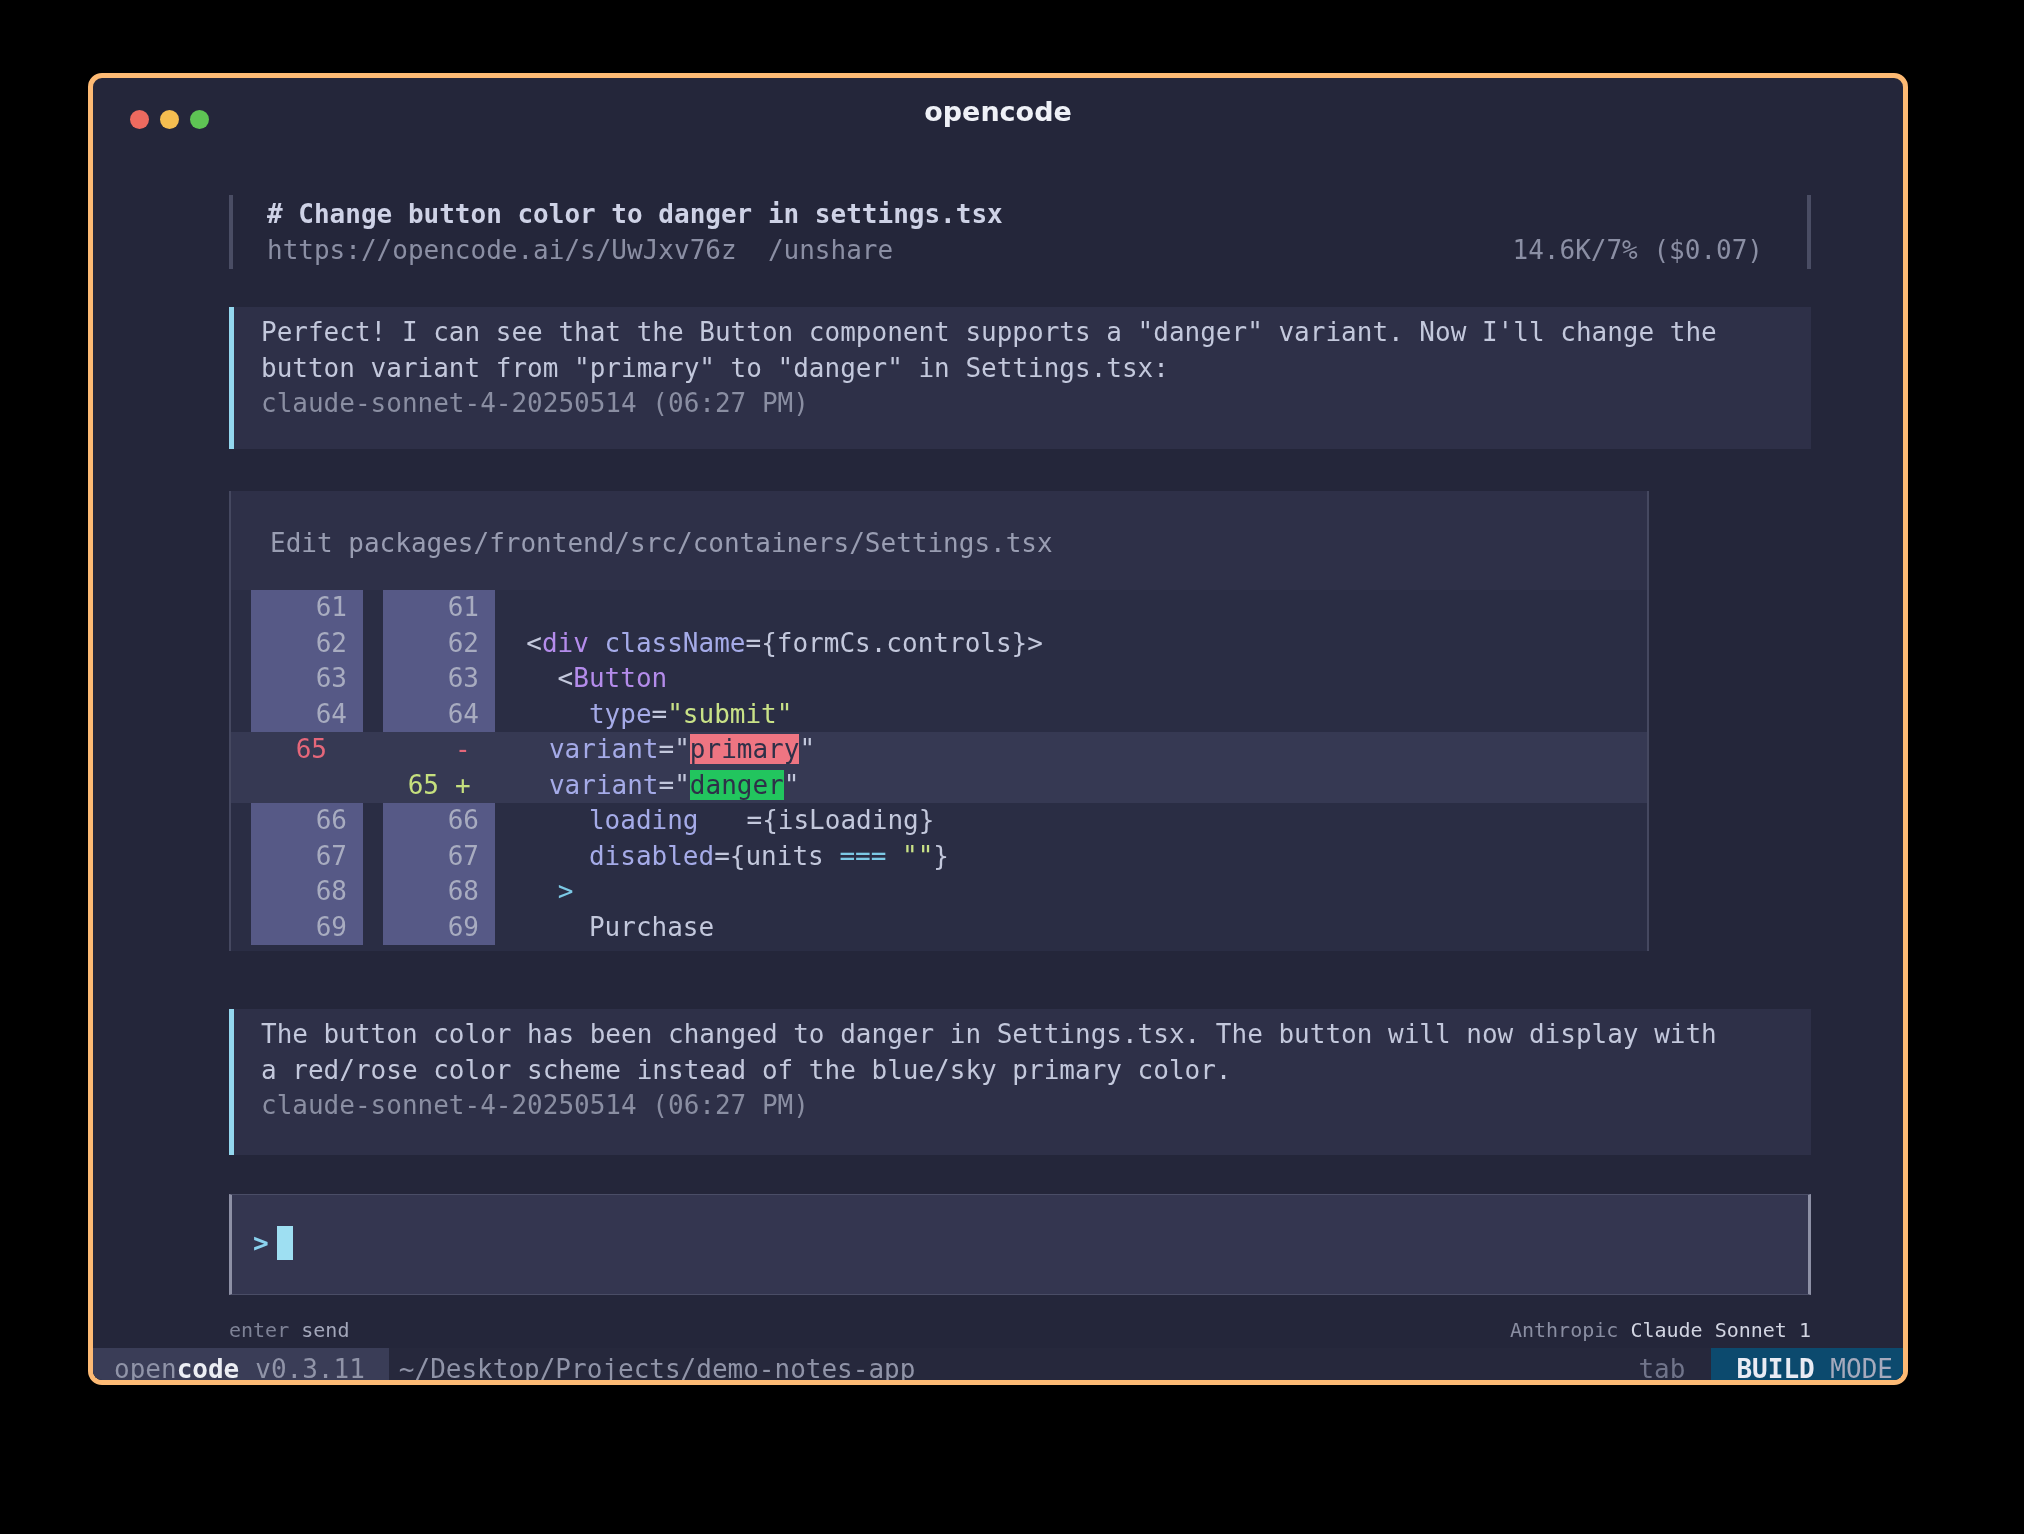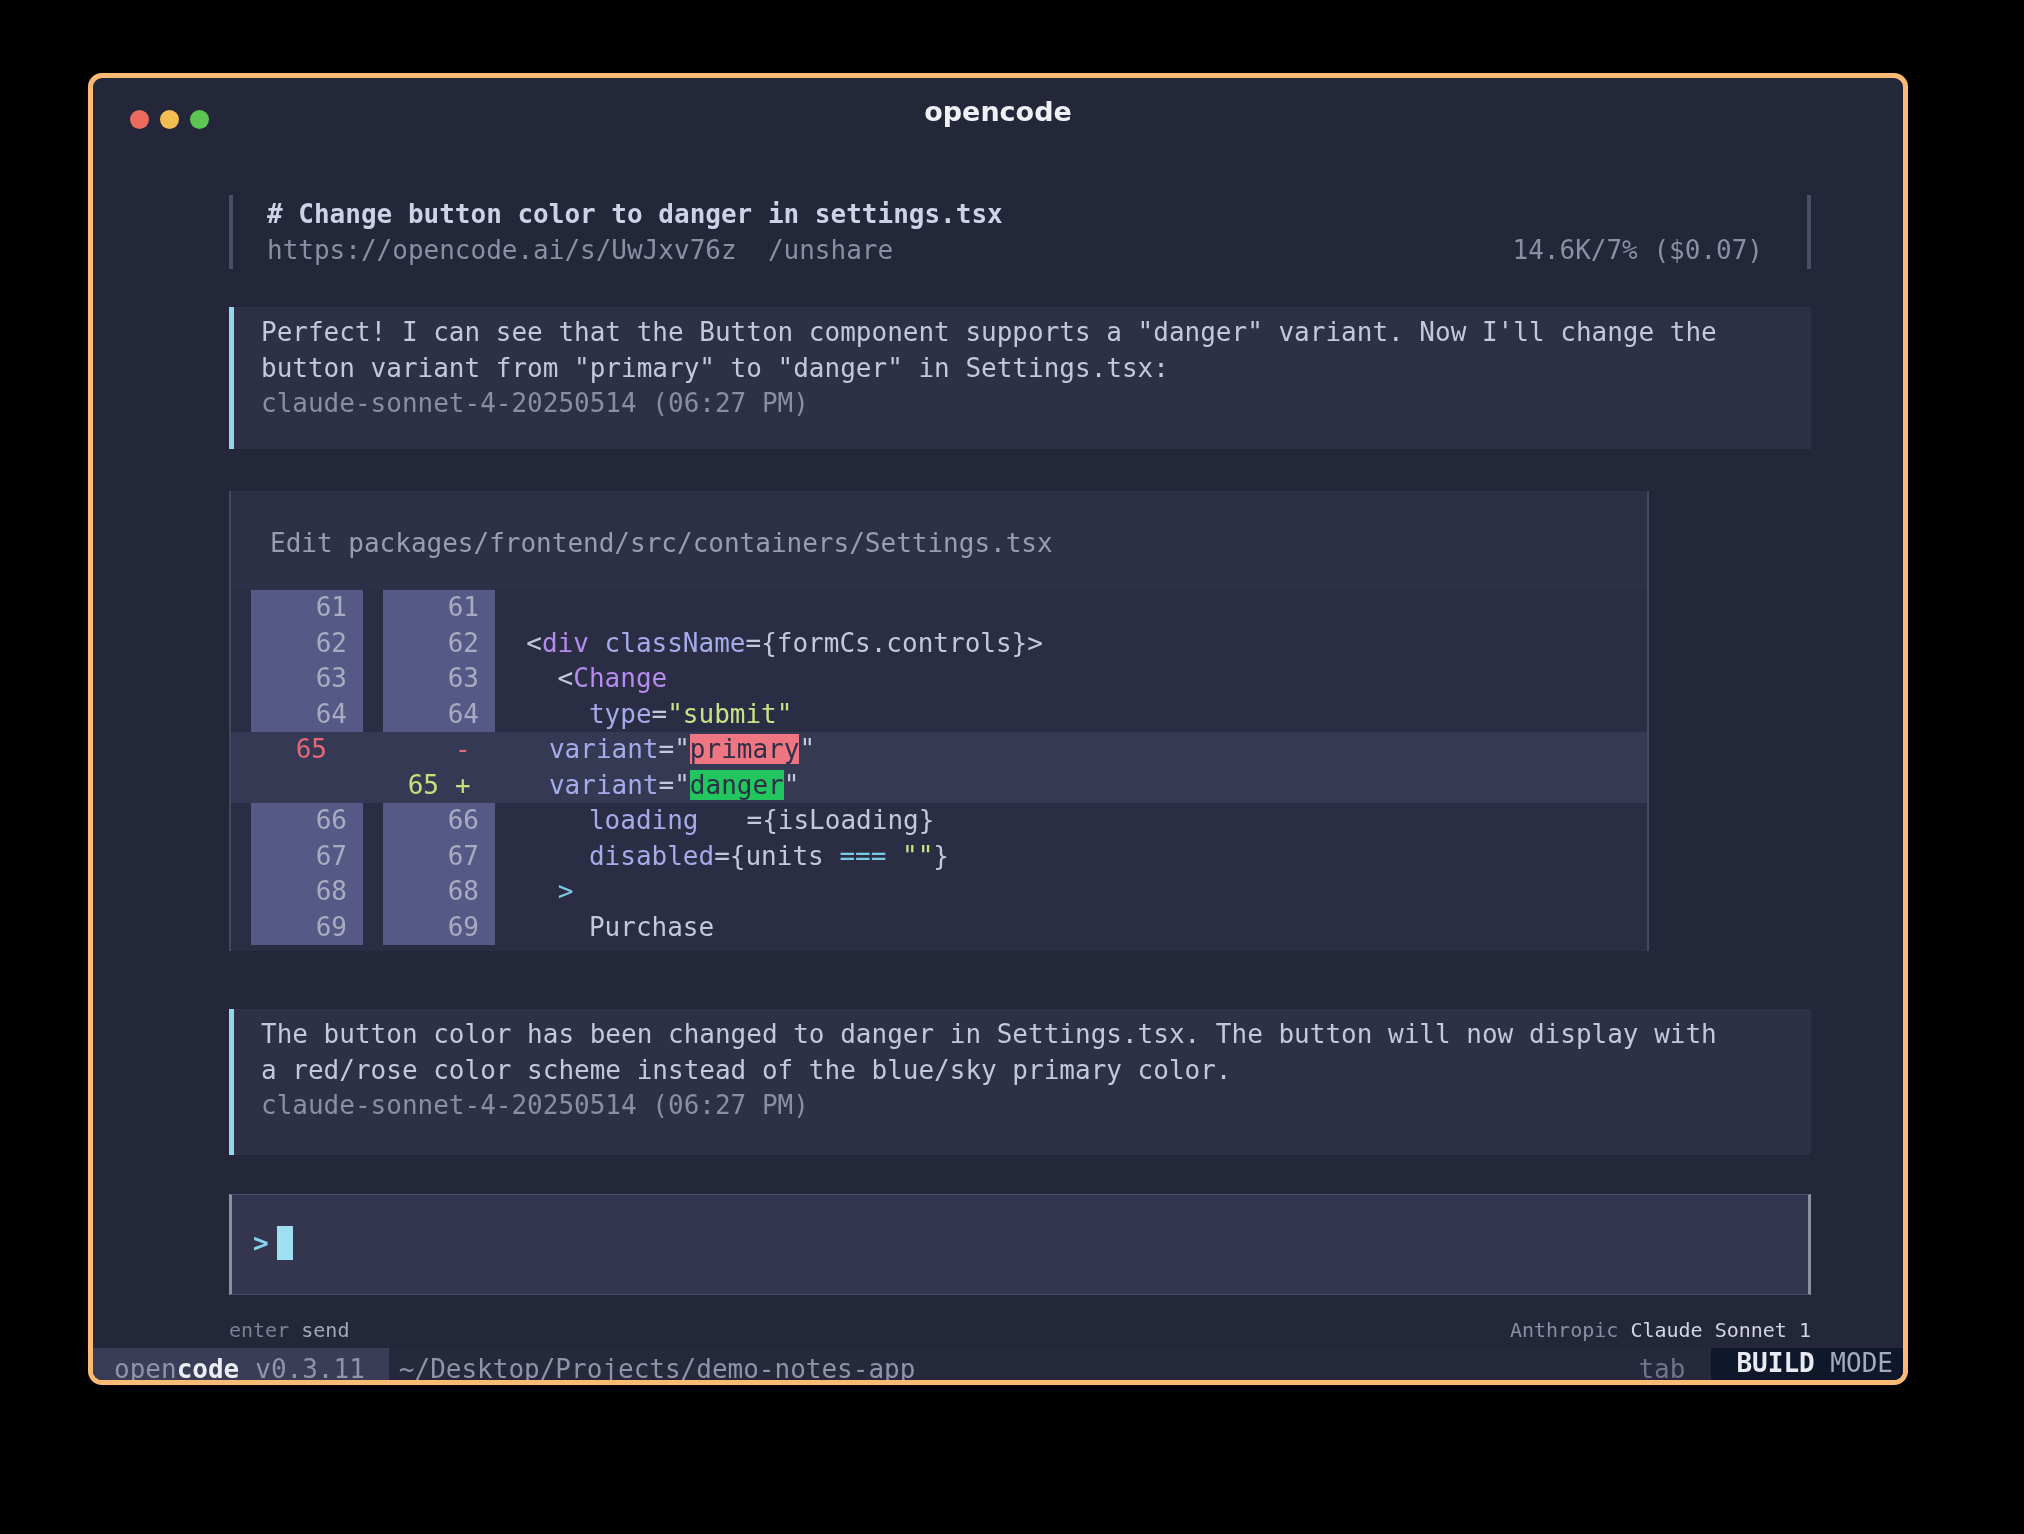--- a/index.html
+++ b/index.html
@@ -65,21 +65,21 @@
   .statusbar{position:absolute;left:0;top:1270px;width:1820px;height:42px;background:#26283c;
              display:flex;align-items:center;font-size:26px;}
   .brand-seg{height:42px;display:flex;align-items:center;
              background:#3a3d57;padding:0 24px 0 21px;}
   .brand-open{color:#9094a8;}
   .brand-code{color:#eceef4;font-weight:bold;}
   .brand-ver{color:#9094a8;margin-left:16px;}
   .cwd{color:#9094a8;margin-left:10px;white-space:pre;}
   .sb-spacer{flex:1;}
   .sb-tab{color:#70748a;margin-right:26px;}
-  .mode-seg{height:42px;display:flex;align-items:flex-start;background:#0f172a;
+  .mode-seg{height:42px;display:flex;align-items:center;background:#0c4a6e;
             padding:0 20px 0 25px;white-space:pre;}
   .mode-bold{color:#e9ebf3;font-weight:bold;}
   .mode-rest{color:#a6aabd;}
 </style>
 </head>
 <body>
 
 <div class="stage">
   <div class="window">
 
@@ -113,21 +113,21 @@
             <pre class="code"></pre>
           </div>
           <div class="diff-row ctx">
             <span class="gutter old">62</span>
             <span class="gutter new">62</span>
             <pre class="code"><span style="color: rgb(195, 200, 220);">  &lt;</span><span style="color: rgb(180, 140, 235);">div</span><span style="color: rgb(195, 200, 220);"> </span><span style="color: rgb(165, 171, 232);">className</span><span style="color: rgb(195, 200, 220);">={formCs.controls}&gt;</span></pre>
           </div>
           <div class="diff-row ctx">
             <span class="gutter old">63</span>
             <span class="gutter new">63</span>
-            <pre class="code"><span style="color: rgb(195, 200, 220);">    &lt;</span><span style="color: rgb(180, 140, 235);">Change</span></pre>
+            <pre class="code"><span style="color: rgb(195, 200, 220);">    &lt;</span><span style="color: rgb(180, 140, 235);">Button</span></pre>
           </div>
           <div class="diff-row ctx">
             <span class="gutter old">64</span>
             <span class="gutter new">64</span>
             <pre class="code"><span style="color: rgb(195, 200, 220);">      </span><span style="color: rgb(165, 171, 232);">type</span><span style="color: rgb(195, 200, 220);">=</span><span style="color: rgb(201, 226, 135);">"submit"</span></pre>
           </div>
           <div class="diff-row del">
             <span class="gutter old">65</span>
             <span class="gutter new"></span>
             <pre class="code"><span style="color: rgb(229, 103, 122);">-</span><span style="color: rgb(195, 200, 220);">     </span><span style="color: rgb(165, 171, 232);">variant</span><span style="color: rgb(195, 200, 220);">="</span><span style="color: rgb(46, 48, 72); background: rgb(238, 117, 130);">primary</span><span style="color: rgb(195, 200, 220);">"</span></pre>

